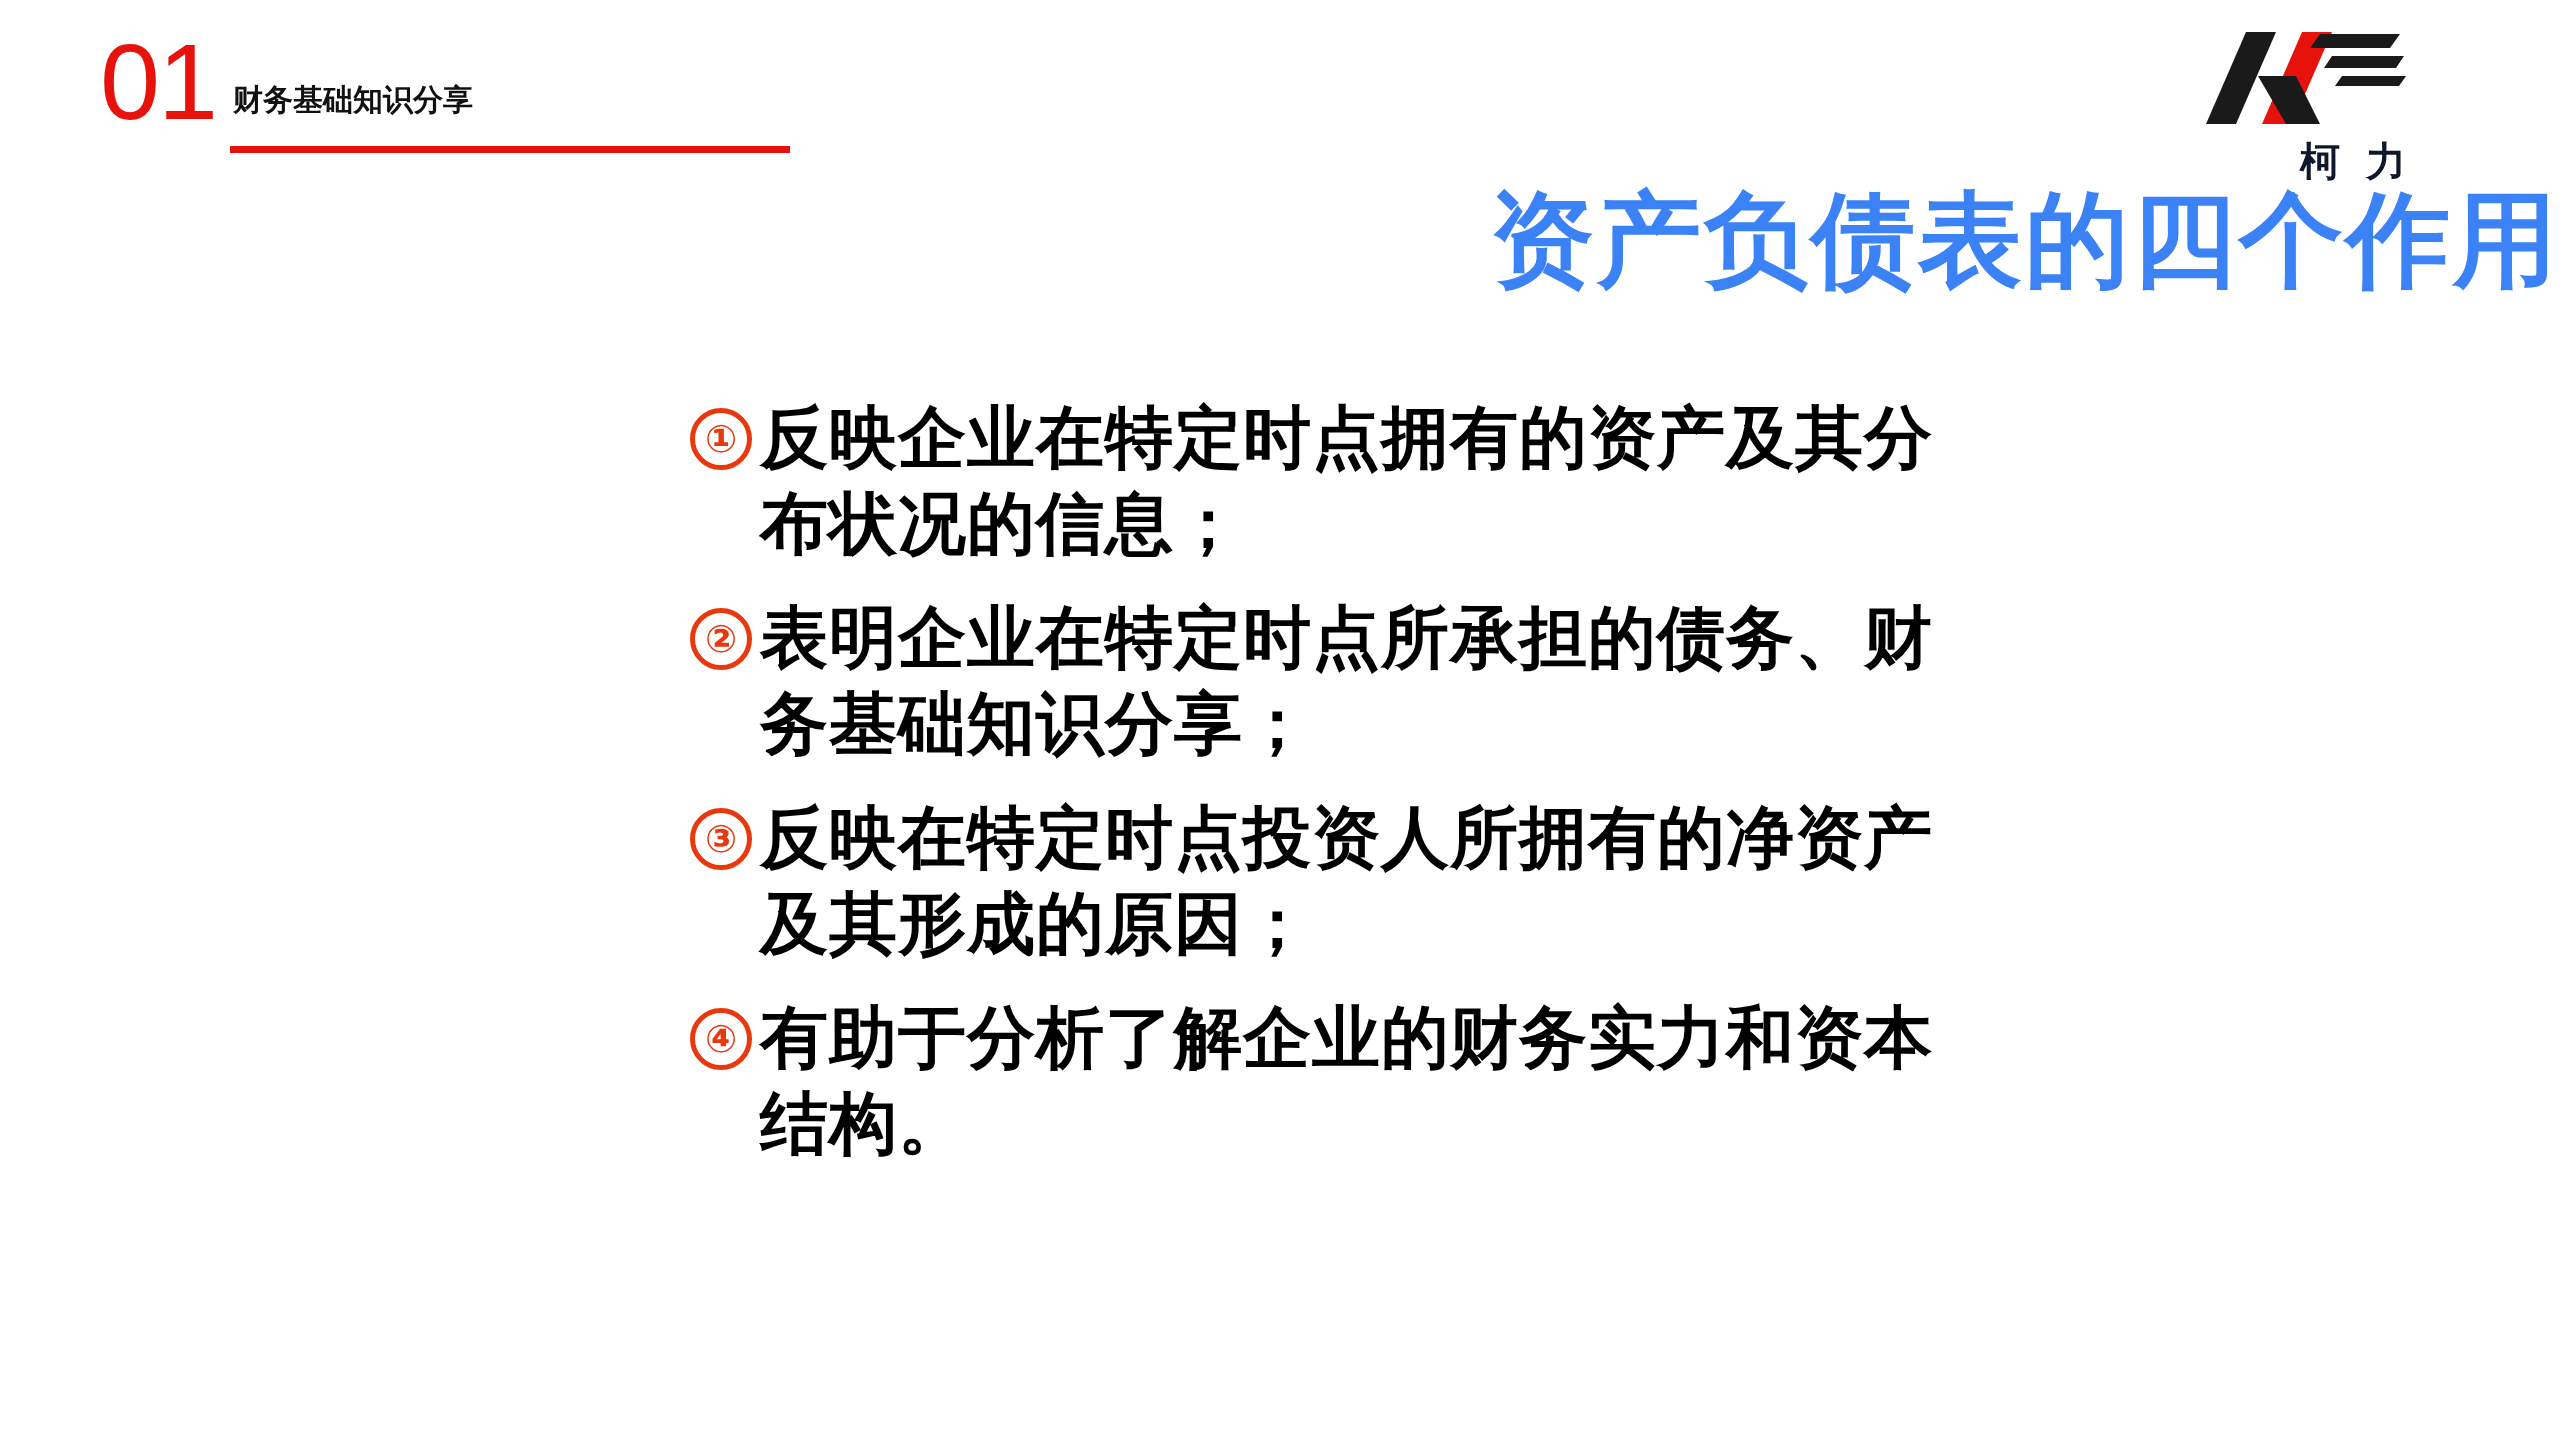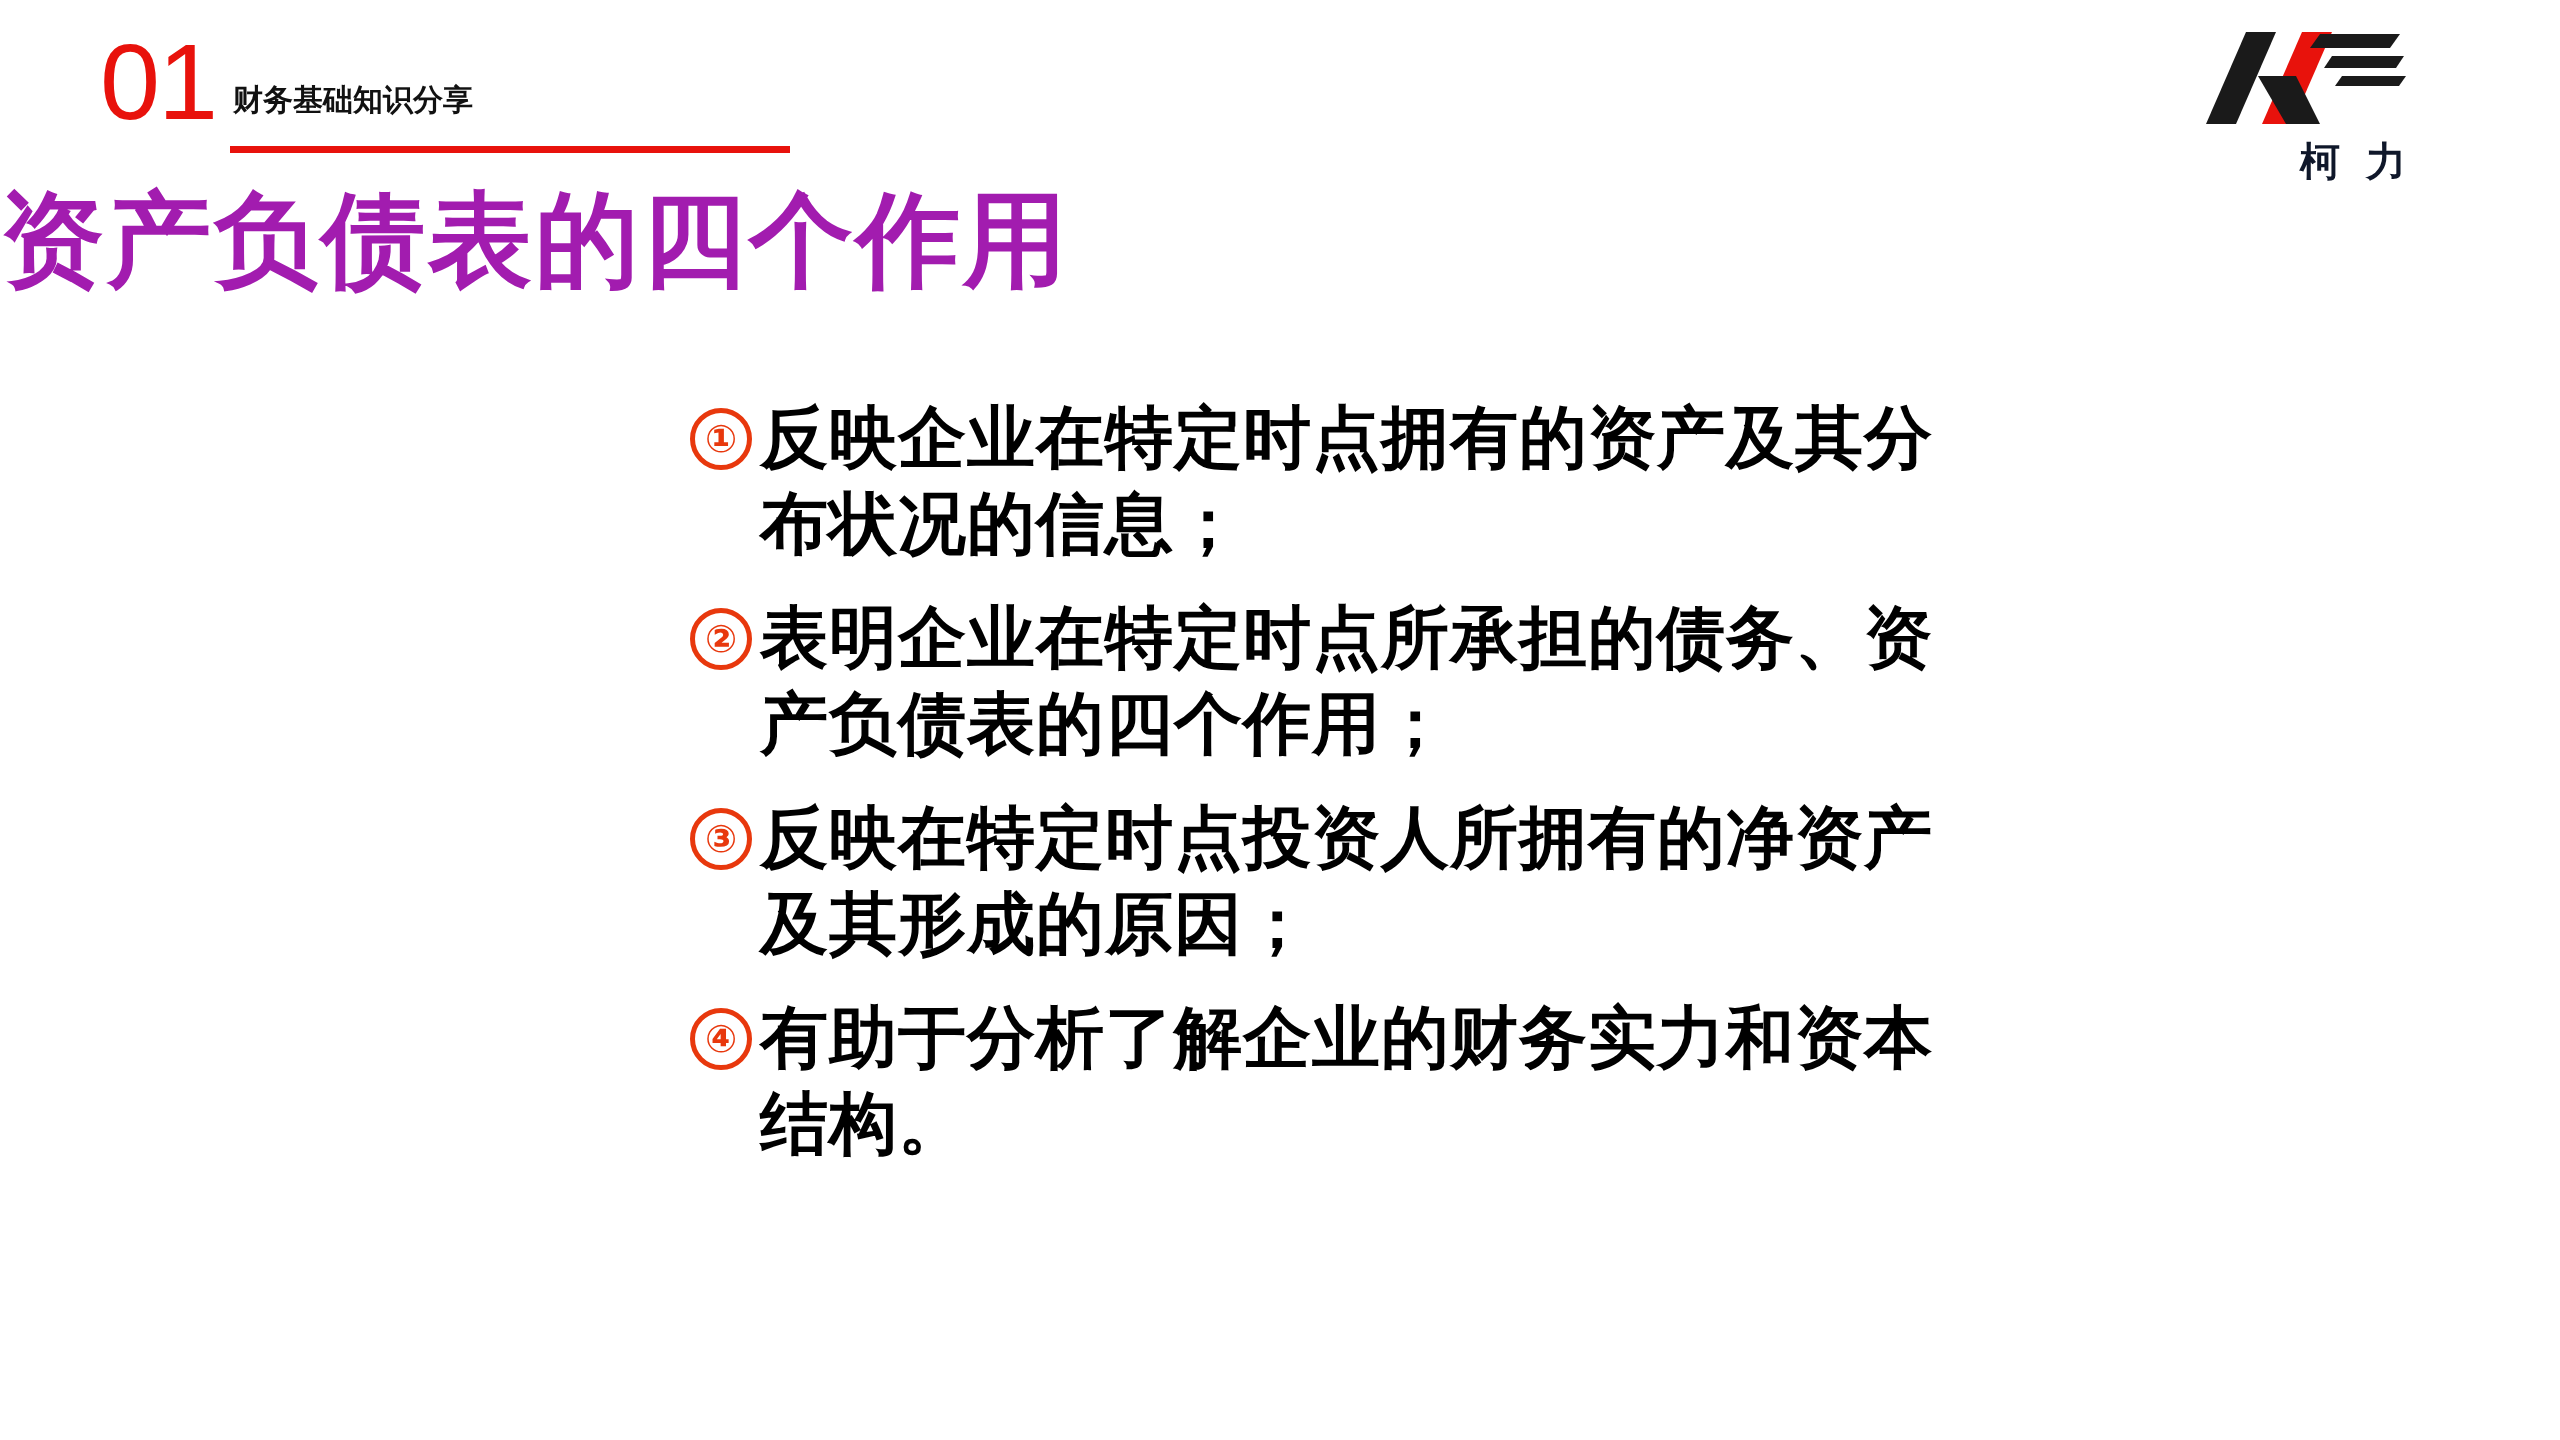--- a/index.html
+++ b/index.html
@@ -96,26 +96,26 @@
   
   .slide-main {
     position: absolute;
     top: 180px;
     left: 0;
     width: 2560px;
   }
 
   .slide-title {
     width: 2560px;
-    text-align: left;
+    text-align: right;
     font-size: 104px;
     line-height: 120px;
     font-weight: 700;
     letter-spacing: 3px;
-    color: #a21caf;
+    color: #3b82f6;
   }
 
   .points-list {
     margin: 100px 0 0 0;
     padding: 0;
     list-style: none;
     width: 1300px;
     margin-left: 690px;
   }
 
@@ -182,21 +182,21 @@
 
   <div class="slide-title">资产负债表的四个作用</div>
 
   <ul class="points-list">
     <li class="point-item">
       <span class="point-marker">①</span>
       <span class="point-text">反映企业在特定时点拥有的资产及其分布状况的信息；</span>
     </li>
     <li class="point-item">
       <span class="point-marker">②</span>
-      <span class="point-text">表明企业在特定时点所承担的债务、资产负债表的四个作用；</span>
+      <span class="point-text">表明企业在特定时点所承担的债务、财务基础知识分享；</span>
     </li>
     <li class="point-item">
       <span class="point-marker">③</span>
       <span class="point-text">反映在特定时点投资人所拥有的净资产及其形成的原因；</span>
     </li>
     <li class="point-item">
       <span class="point-marker">④</span>
       <span class="point-text">有助于分析了解企业的财务实力和资本结构。</span>
     </li>
   </ul>

